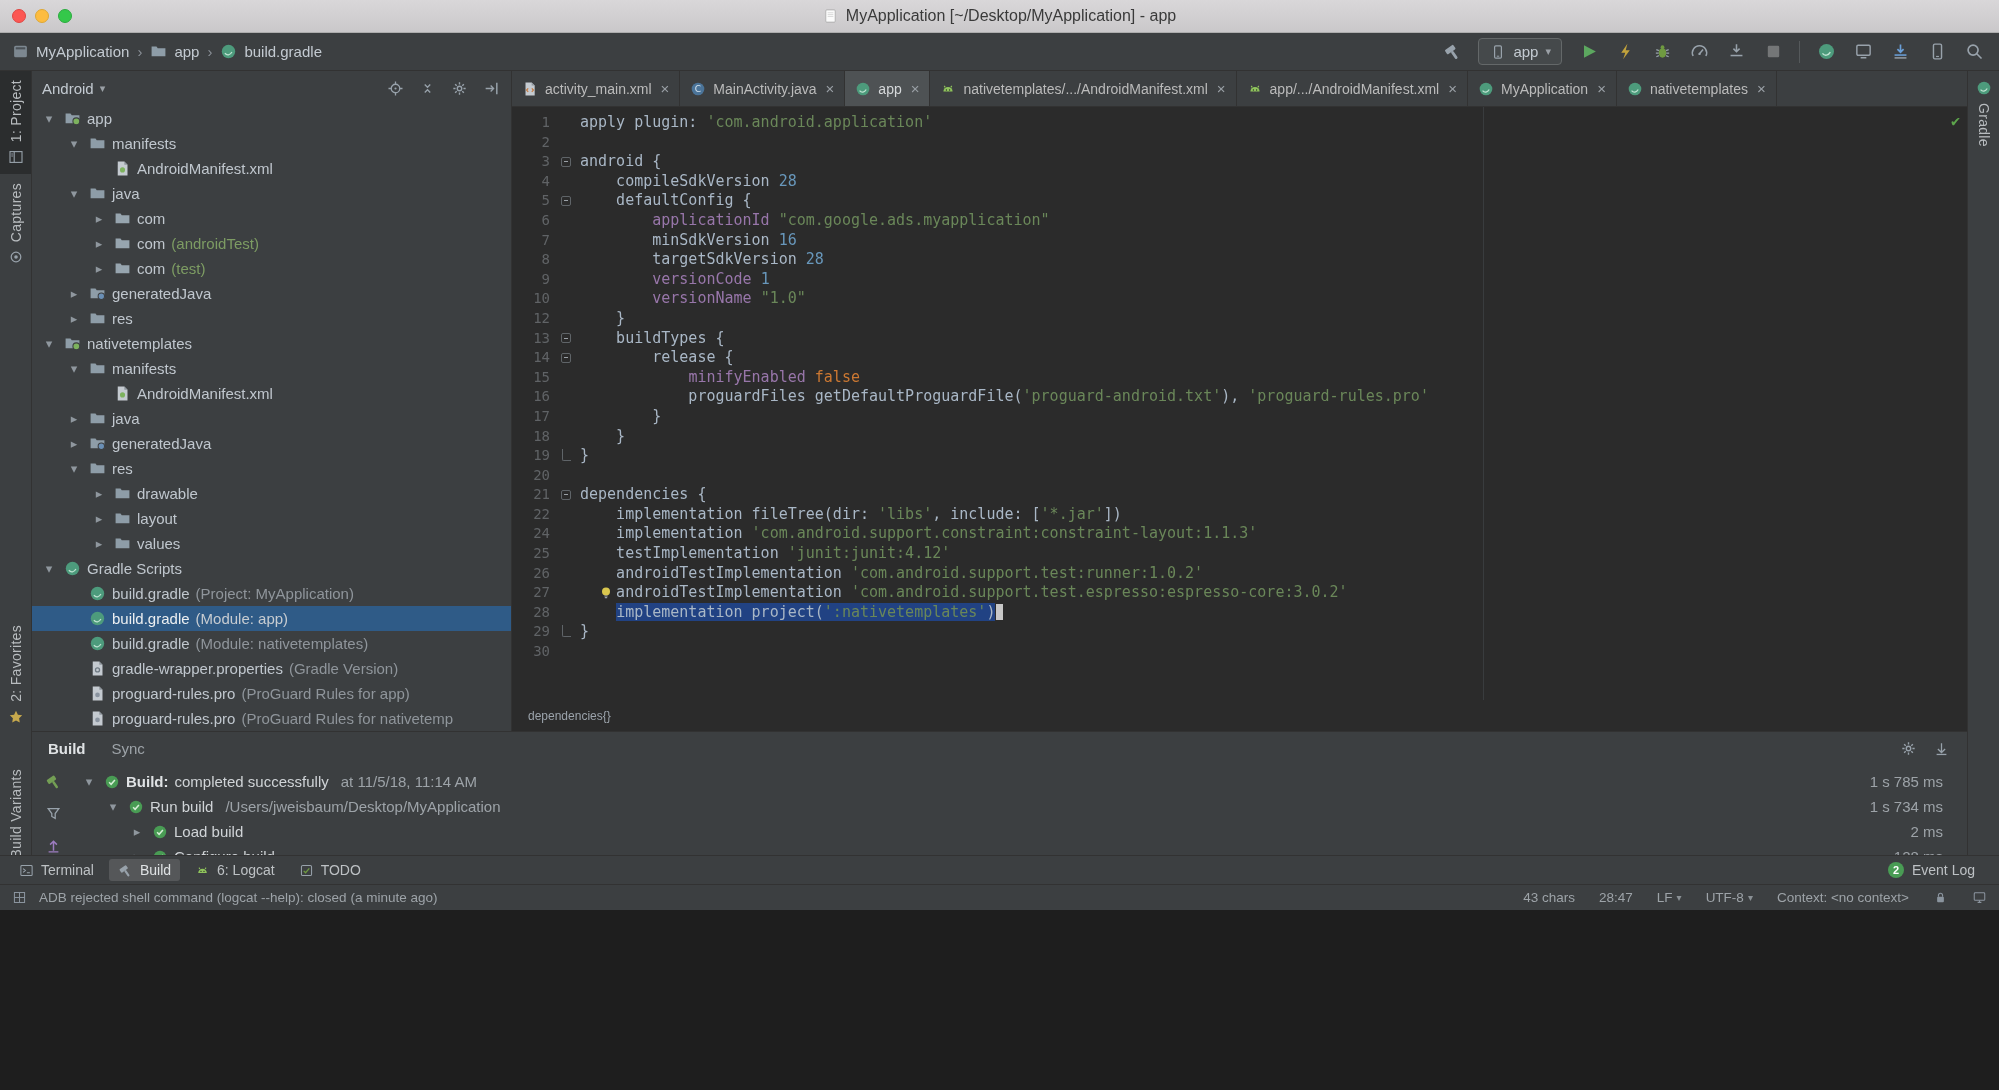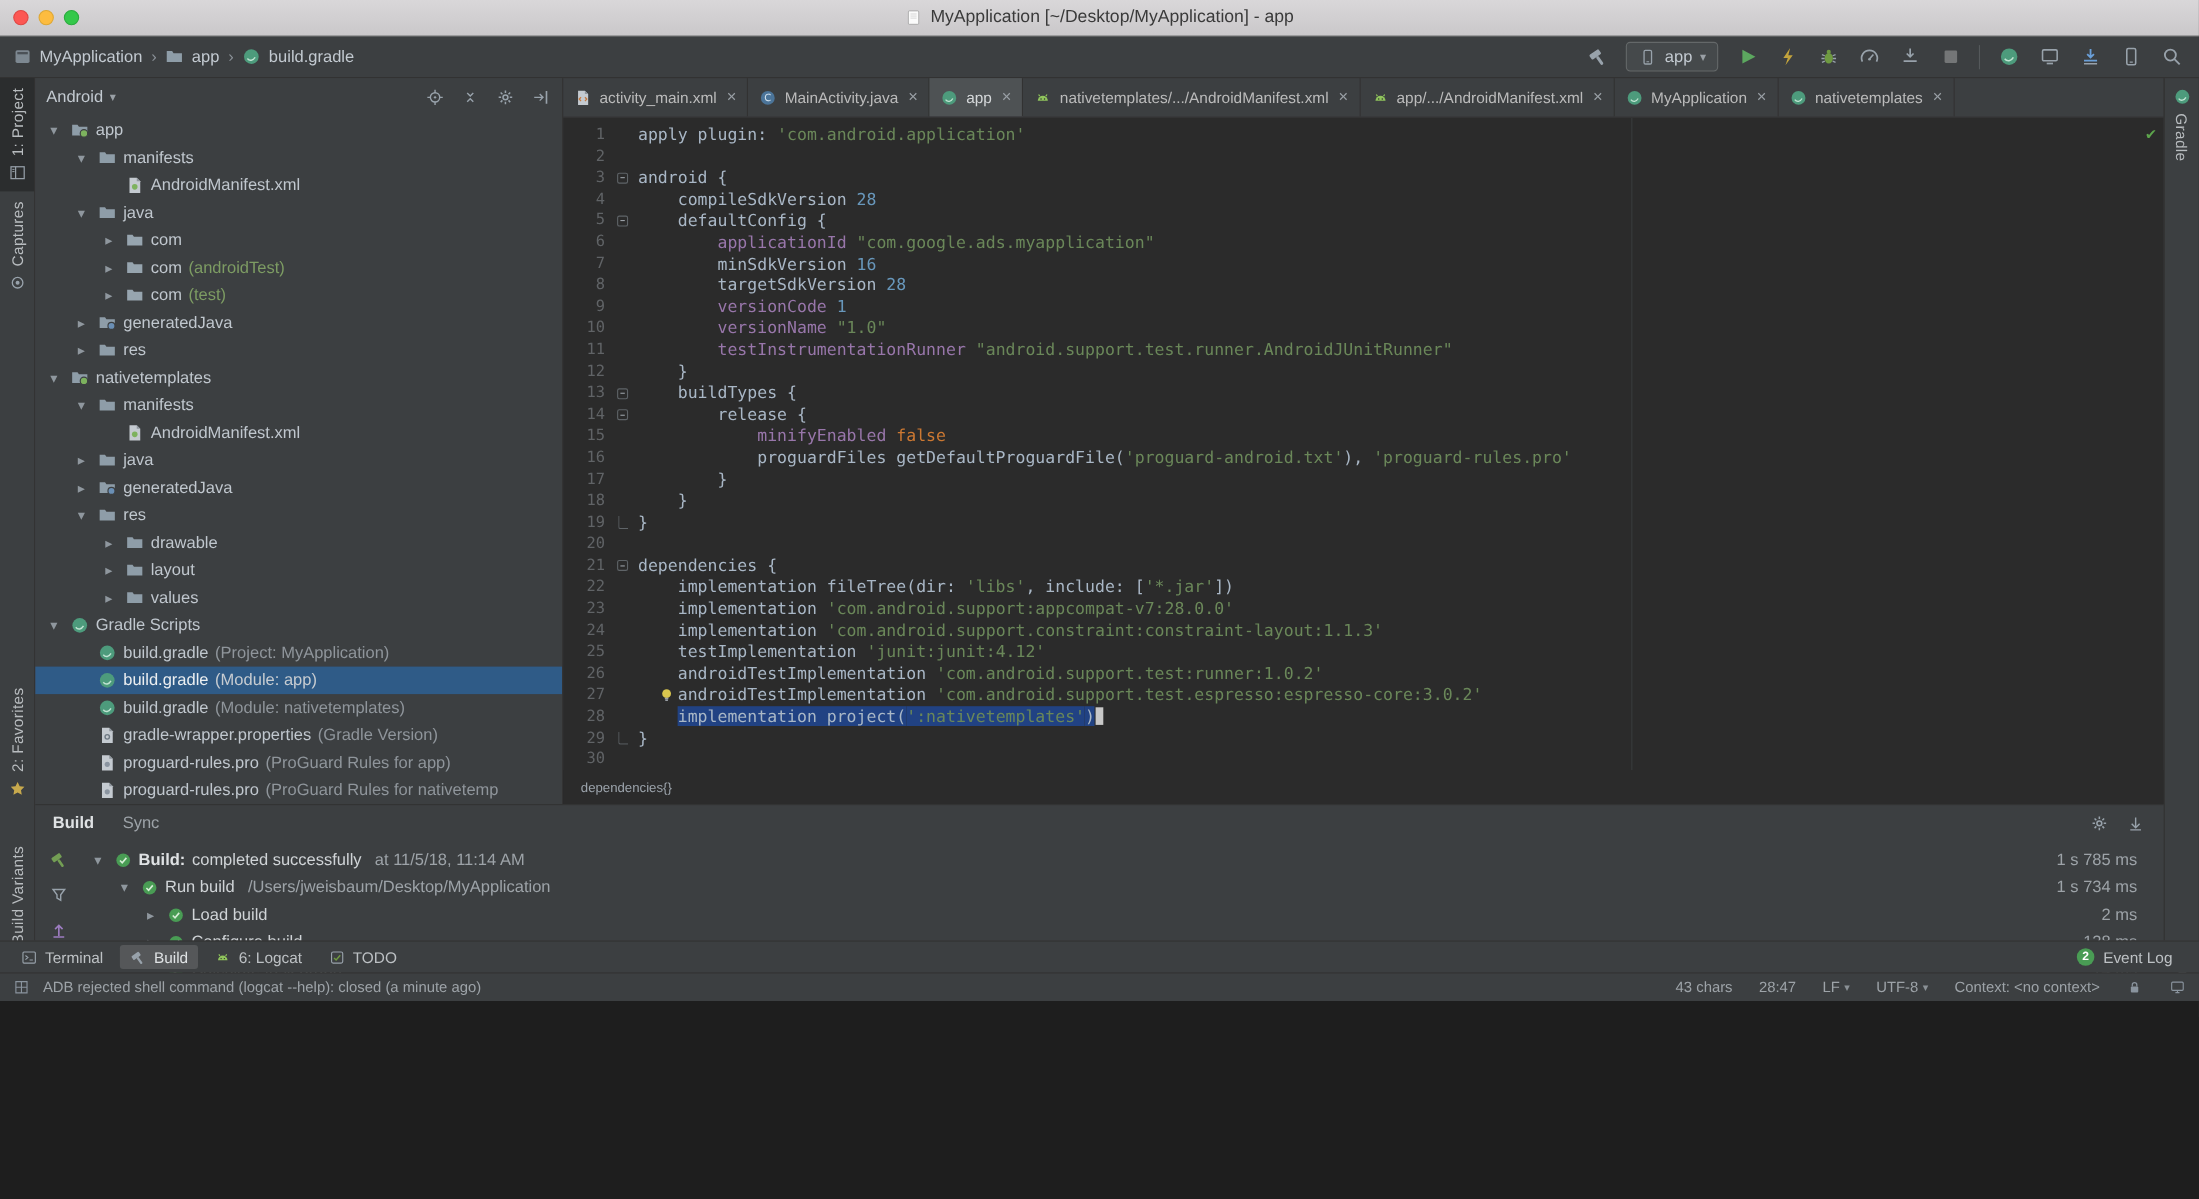--- a/index.html
+++ b/index.html
@@ -688,33 +688,31 @@
               <div class="code-line"><span class="gutter">1</span><span class="foldcol"></span><span class="ltext"><span class="tok p">apply plugin: </span><span class="tok s">'com.android.application'</span></span></div>
               <div class="code-line"><span class="gutter">2</span><span class="foldcol"></span><span class="ltext"></span></div>
               <div class="code-line"><span class="gutter">3</span><span class="foldcol"><span class="fold-start"></span></span><span class="ltext"><span class="tok p">android {</span></span></div>
               <div class="code-line"><span class="gutter">4</span><span class="foldcol"></span><span class="ltext"><span class="tok p">    compileSdkVersion </span><span class="tok n">28</span></span></div>
               <div class="code-line"><span class="gutter">5</span><span class="foldcol"><span class="fold-start"></span></span><span class="ltext"><span class="tok p">    defaultConfig {</span></span></div>
               <div class="code-line"><span class="gutter">6</span><span class="foldcol"></span><span class="ltext"><span class="tok p">        </span><span class="tok f">applicationId</span><span class="tok p"> </span><span class="tok s">"com.google.ads.myapplication"</span></span></div>
               <div class="code-line"><span class="gutter">7</span><span class="foldcol"></span><span class="ltext"><span class="tok p">        minSdkVersion </span><span class="tok n">16</span></span></div>
               <div class="code-line"><span class="gutter">8</span><span class="foldcol"></span><span class="ltext"><span class="tok p">        targetSdkVersion </span><span class="tok n">28</span></span></div>
               <div class="code-line"><span class="gutter">9</span><span class="foldcol"></span><span class="ltext"><span class="tok p">        </span><span class="tok f">versionCode</span><span class="tok p"> </span><span class="tok n">1</span></span></div>
               <div class="code-line"><span class="gutter">10</span><span class="foldcol"></span><span class="ltext"><span class="tok p">        </span><span class="tok f">versionName</span><span class="tok p"> </span><span class="tok s">"1.0"</span></span></div>
-              <div class="code-line"><span class="gutter">11</span><span class="foldcol"></span><span class="ltext"><span class="tok p">        </span><span class="tok f">testInstrumentationRunner</span><span class="tok p"> </span><span class="tok s">"android.support.test.runner.AndroidJUnitRunner"</span></span></div>
               <div class="code-line"><span class="gutter">12</span><span class="foldcol"></span><span class="ltext"><span class="tok p">    }</span></span></div>
               <div class="code-line"><span class="gutter">13</span><span class="foldcol"><span class="fold-start"></span></span><span class="ltext"><span class="tok p">    buildTypes {</span></span></div>
               <div class="code-line"><span class="gutter">14</span><span class="foldcol"><span class="fold-start"></span></span><span class="ltext"><span class="tok p">        release {</span></span></div>
               <div class="code-line"><span class="gutter">15</span><span class="foldcol"></span><span class="ltext"><span class="tok p">            </span><span class="tok f">minifyEnabled</span><span class="tok p"> </span><span class="tok k">false</span></span></div>
               <div class="code-line"><span class="gutter">16</span><span class="foldcol"></span><span class="ltext"><span class="tok p">            proguardFiles getDefaultProguardFile(</span><span class="tok s">'proguard-android.txt'</span><span class="tok p">), </span><span class="tok s">'proguard-rules.pro'</span></span></div>
               <div class="code-line"><span class="gutter">17</span><span class="foldcol"></span><span class="ltext"><span class="tok p">        }</span></span></div>
               <div class="code-line"><span class="gutter">18</span><span class="foldcol"></span><span class="ltext"><span class="tok p">    }</span></span></div>
               <div class="code-line"><span class="gutter">19</span><span class="foldcol"><span class="fold-end"></span></span><span class="ltext"><span class="tok p">}</span></span></div>
               <div class="code-line"><span class="gutter">20</span><span class="foldcol"></span><span class="ltext"></span></div>
               <div class="code-line"><span class="gutter">21</span><span class="foldcol"><span class="fold-start"></span></span><span class="ltext"><span class="tok p">dependencies {</span></span></div>
               <div class="code-line"><span class="gutter">22</span><span class="foldcol"></span><span class="ltext"><span class="tok p">    implementation fileTree(dir: </span><span class="tok s">'libs'</span><span class="tok p">, include: [</span><span class="tok s">'*.jar'</span><span class="tok p">])</span></span></div>
-              <div class="code-line"><span class="gutter">23</span><span class="foldcol"></span><span class="ltext"><span class="tok p">    implementation </span><span class="tok s">'com.android.support:appcompat-v7:28.0.0'</span></span></div>
               <div class="code-line"><span class="gutter">24</span><span class="foldcol"></span><span class="ltext"><span class="tok p">    implementation </span><span class="tok s">'com.android.support.constraint:constraint-layout:1.1.3'</span></span></div>
               <div class="code-line"><span class="gutter">25</span><span class="foldcol"></span><span class="ltext"><span class="tok p">    testImplementation </span><span class="tok s">'junit:junit:4.12'</span></span></div>
               <div class="code-line"><span class="gutter">26</span><span class="foldcol"></span><span class="ltext"><span class="tok p">    androidTestImplementation </span><span class="tok s">'com.android.support.test:runner:1.0.2'</span></span></div>
               <div class="code-line"><span class="gutter">27</span><span class="foldcol"></span><span class="ltext"><span class="tok p">    androidTestImplementation </span><span class="tok s">'com.android.support.test.espresso:espresso-core:3.0.2'</span></span><span class="bulb"><svg viewBox="0 0 16 16">
                     <circle cx="8" cy="6.6" r="4" fill="#d9c64e"></circle>
                     <path d="M6.4 11h3.2M6.8 12.6h2.4" stroke="#9aa0a6" stroke-width="1.2"></path>
                   </svg></span></div>
               <div class="code-line"><span class="gutter">28</span><span class="foldcol"></span><span class="ltext"><span class="tok p">    </span><span class="tok p sel">implementation project(</span><span class="tok s sel">':nativetemplates'</span><span class="tok p sel">)</span><span class="caret"></span></span></div>
               <div class="code-line"><span class="gutter">29</span><span class="foldcol"><span class="fold-end"></span></span><span class="ltext"><span class="tok p">}</span></span></div>
               <div class="code-line"><span class="gutter">30</span><span class="foldcol"></span><span class="ltext"></span></div>

